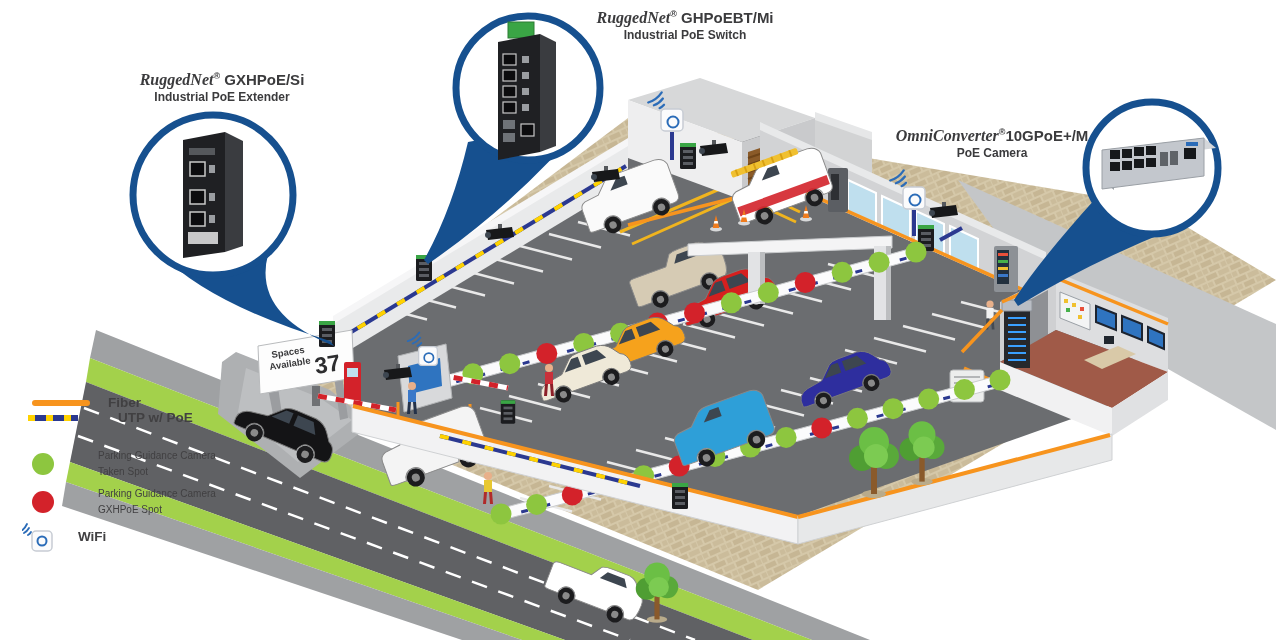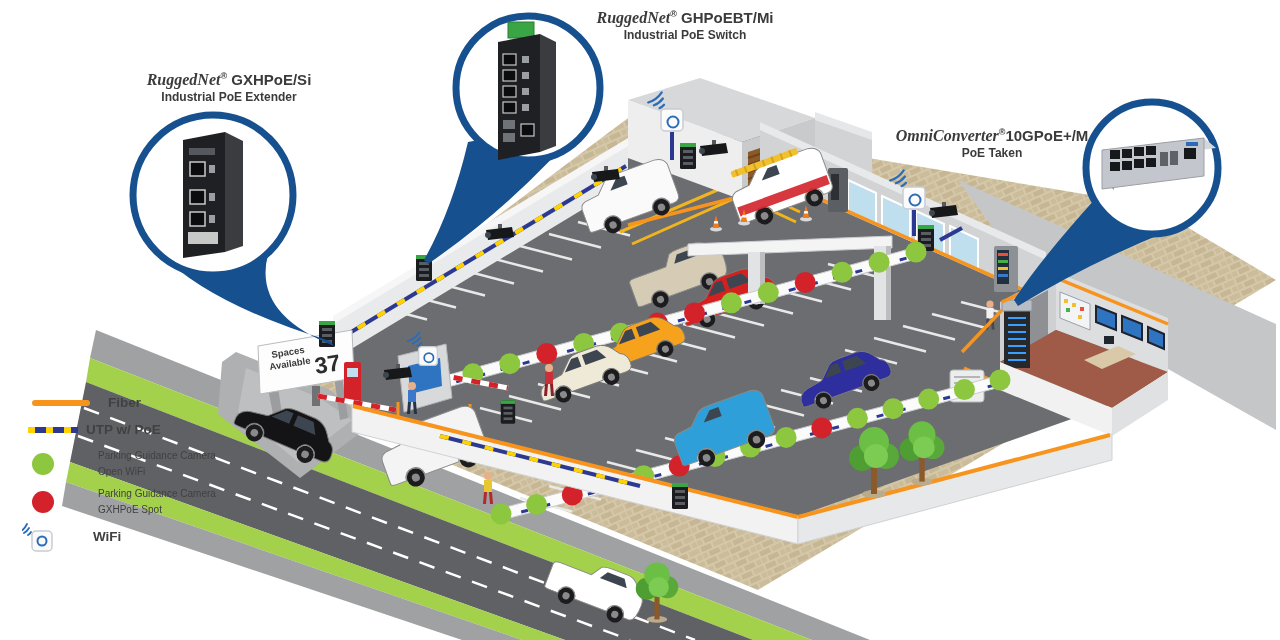--- a/index.html
+++ b/index.html
@@ -526,57 +526,57 @@
             <rect x="1146" y="158" width="10" height="9"></rect>
       </g>
       <rect x="1160" y="152" width="8" height="14" fill="#5f6368"></rect>
       <rect x="1170" y="151" width="8" height="14" fill="#5f6368"></rect>
       <rect x="1184" y="148" width="12" height="11" fill="#16181b"></rect>
       <rect x="1186" y="142" width="12" height="4" fill="#2b6cb8"></rect>
     </g>
   </g>
 </svg>
 
-<div class="callout-title" style="left:104px;top:70px;width:250px;">
+<div class="callout-title" style="left:97px;top:70px;width:250px;">
   <div class="l1"><span class="brand">RuggedNet</span><sup>®</sup><span> GXHPoE/Si</span></div>
   <div class="l2">Industrial PoE Extender</div>
 </div>
 
 <div class="callout-title" style="left:560px;top:8px;width:250px;text-align:center;">
   <div class="l1"><span class="brand">RuggedNet</span><sup>®</sup><span> GHPoEBT/Mi</span></div>
   <div class="l2">Industrial PoE Switch</div>
 </div>
 
 <div class="callout-title" style="left:872px;top:126px;width:240px;">
   <div class="l1"><span class="brand">OmniConverter</span><sup>®</sup><span>10GPoE+/M</span></div>
-  <div class="l2">PoE Taken</div>
+  <div class="l2">PoE Camera</div>
 </div>
 
 <div class="legend">
   <div class="lg-row" style="left:6px;top:5px;">
     <span class="sw-fiber"></span>
     <span class="lg-label">Fiber</span>
   </div>
-  <div class="lg-row" style="left:2px;top:32px;">
+  <div class="lg-row" style="left:2px;top:20px;gap:32px;">
     <span class="sw-utp"></span>
     <span class="lg-label">UTP w/ PoE</span>
   </div>
   <div class="lg-row" style="left:6px;top:58px;">
     <span class="sw-dot" style="background:#8DC63F"></span>
-    <span class="lg-label2"><span>Parking Guidance Camera</span><br><span>Open WiFi</span></span>
+    <span class="lg-label2"><span>Parking Guidance Camera</span><br><span>Taken Spot</span></span>
   </div>
   <div class="lg-row" style="left:6px;top:96px;">
     <span class="sw-dot" style="background:#D3222A"></span>
     <span class="lg-label2"><span>Parking Guidance Camera</span><br><span>GXHPoE Spot</span></span>
   </div>
   <div class="lg-row" style="left:0px;top:134px;">
     <span class="sw-wifi">
       <svg width="34" height="30" viewBox="-14 -16 34 30" style="position:absolute;left:-4px;top:-2px;">
         <rect x="-4" y="-7" width="20" height="20" rx="4" fill="#fbfbfc" stroke="#c7ccd4" stroke-width="1.5"></rect>
         <circle cx="6" cy="3" r="4.5" fill="none" stroke="#2b6cb8" stroke-width="2"></circle>
         <path d="M-5,-6 A8,8 0 0,1 -8,-3 M-7,-10 A13,13 0 0,1 -12,-5 M-9,-14 A18,18 0 0,1 -13.5,-8" fill="none" stroke="#2b6cb8" stroke-width="1.8" stroke-linecap="round"></path>
       </svg>
     </span>
-    <span class="lg-label" style="margin-left:34px;">WiFi</span>
+    <span class="lg-label" style="margin-left:19px;">WiFi</span>
   </div>
 </div>
 
 </div>
 
 </body></html>

